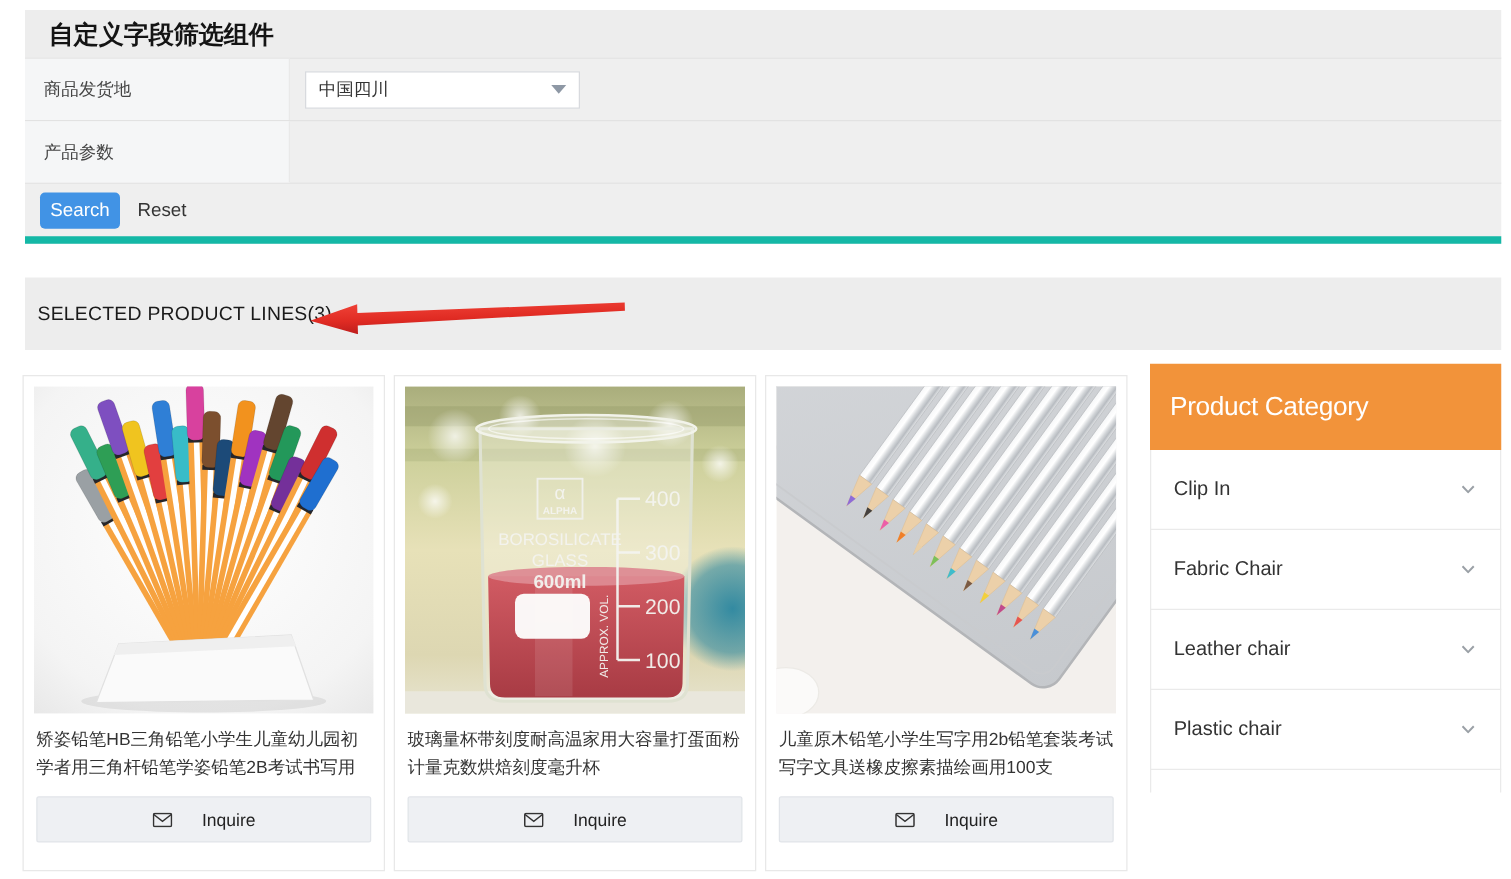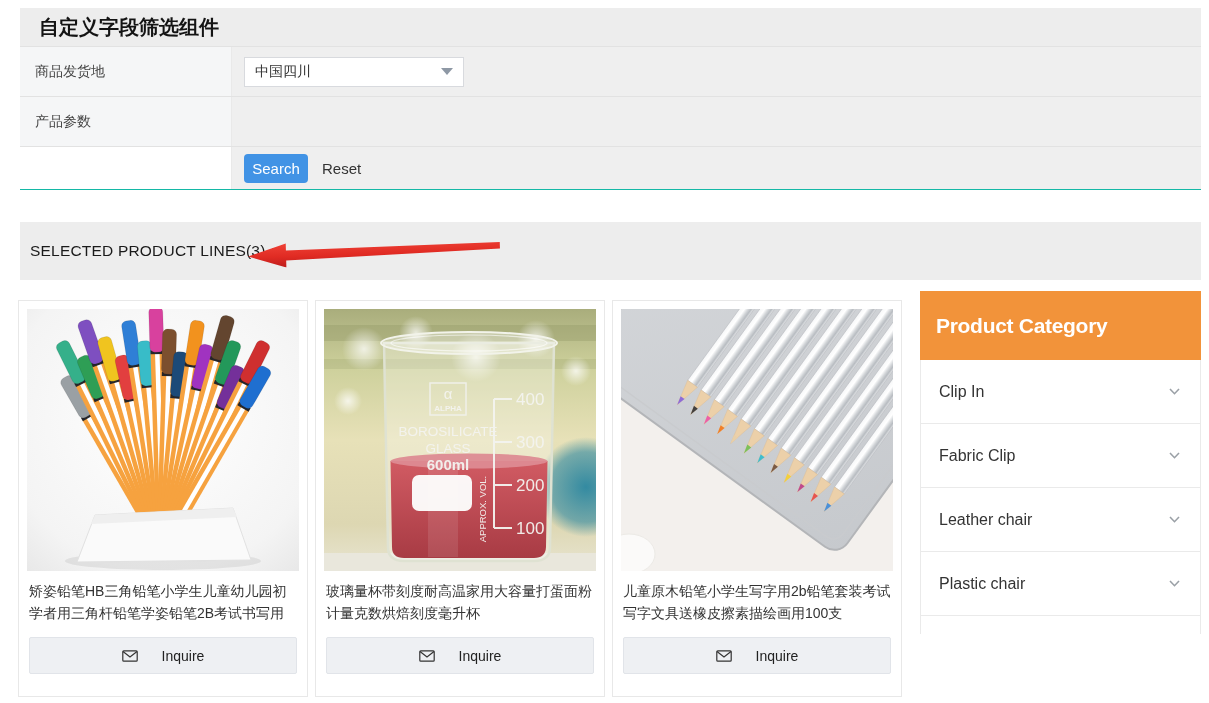--- a/index.html
+++ b/index.html
@@ -4,21 +4,21 @@
 <style>
   html,body{margin:0;padding:0;}
   .stage{position:relative;width:1209px;height:703px;background:#ffffff;
     font-family:"Liberation Sans",sans-serif;overflow:hidden;color:#333;}
 
   
   .filter-panel{position:absolute;left:20px;top:8px;width:1181px;}
   .title-bar{height:38px;background:#ededed;display:flex;align-items:center;
     padding-left:19px;font-size:20px;font-weight:600;color:#141414;}
   .form-row{display:flex;background:#efefef;border-top:1px solid #e2e2e2;height:49px;}
-  .form-row.last{height:42px;border-bottom:1px solid #14b8a6;}
+  .form-row.last{height:42px;border-bottom:6px solid #14b8a6;flex-direction:column;}
   .row-label{width:212px;background:#f5f6f7;border-right:1px solid #e9e9e9;
     display:flex;align-items:center;padding-left:15px;font-size:14px;color:#444;box-sizing:border-box;}
   .row-label.blank{background:#ffffff;}
   .row-content{flex:1;display:flex;align-items:center;padding-left:12px;}
 
   .dropdown{width:198px;height:28px;background:#fff;border:1px solid #d8dade;
     display:flex;align-items:center;justify-content:space-between;
     padding:0 10px;font-size:14px;color:#333;cursor:pointer;}
   .dd-caret{width:0;height:0;border-left:6px solid transparent;border-right:6px solid transparent;
     border-top:7px solid #8e98a5;}
@@ -51,21 +51,21 @@
   .card-img{margin:8px 8px 0 8px;height:262px;overflow:hidden;cursor:pointer;}
   .card-img svg{display:block;}
   .card-title{margin:10px 10px 0 10px;font-size:14px;line-height:1.55;color:#333;height:45px;overflow:hidden;cursor:pointer;}
   .inquire-btn{margin:11px 10px 0 10px;height:37px;background:#eef0f3;border:1px solid #e1e4e9;
     border-radius:2px;display:flex;align-items:center;justify-content:center;gap:24px;
     font-size:14px;color:#222;cursor:pointer;box-sizing:border-box;}
 
   
   .sidebar{position:absolute;left:920px;top:291px;width:281px;}
   .sb-header{height:69px;background:#f2933a;display:flex;align-items:center;padding-left:16px;
-    color:#fff;font-size:21px;font-weight:bold;letter-spacing:-.3px;box-sizing:border-box;}
+    color:#fff;font-size:21px;font-weight:normal;letter-spacing:-.3px;box-sizing:border-box;}
   .sb-item{height:64px;background:#fff;border:1px solid #eaeaea;border-top:none;
     display:flex;align-items:center;justify-content:space-between;
     padding:0 20px 0 18px;font-size:16px;color:#333;cursor:pointer;box-sizing:border-box;}
   .sb-item.partial{height:18px;border-bottom:none;cursor:default;}
 </style>
 </head>
 <body>
 
 <div class="stage">
 
@@ -396,21 +396,21 @@
   <div class="sidebar">
     <div class="sb-header">Product Category</div>
 
     <div class="sb-item">
       <span>Clip In</span>
       <svg width="11" height="7" viewBox="0 0 11 7">
           <polyline points="1,1 5.5,5.7 10,1" fill="none" stroke="#9aa0a6" stroke-width="1.6"></polyline>
         </svg>
     </div>
     <div class="sb-item">
-      <span>Fabric Clip</span>
+      <span>Fabric Chair</span>
       <svg width="11" height="7" viewBox="0 0 11 7">
           <polyline points="1,1 5.5,5.7 10,1" fill="none" stroke="#9aa0a6" stroke-width="1.6"></polyline>
         </svg>
     </div>
     <div class="sb-item">
       <span>Leather chair</span>
       <svg width="11" height="7" viewBox="0 0 11 7">
           <polyline points="1,1 5.5,5.7 10,1" fill="none" stroke="#9aa0a6" stroke-width="1.6"></polyline>
         </svg>
     </div>

